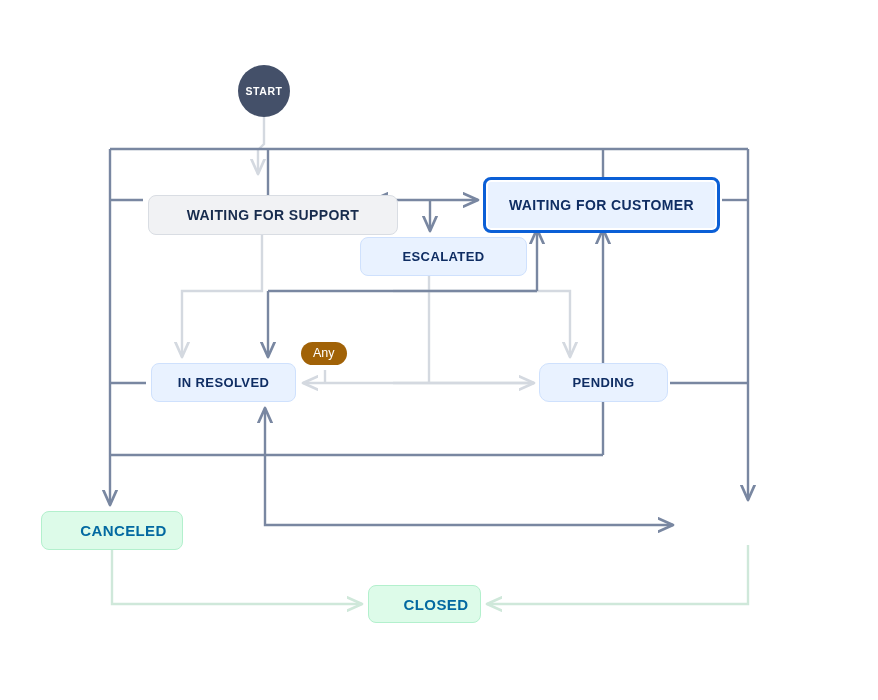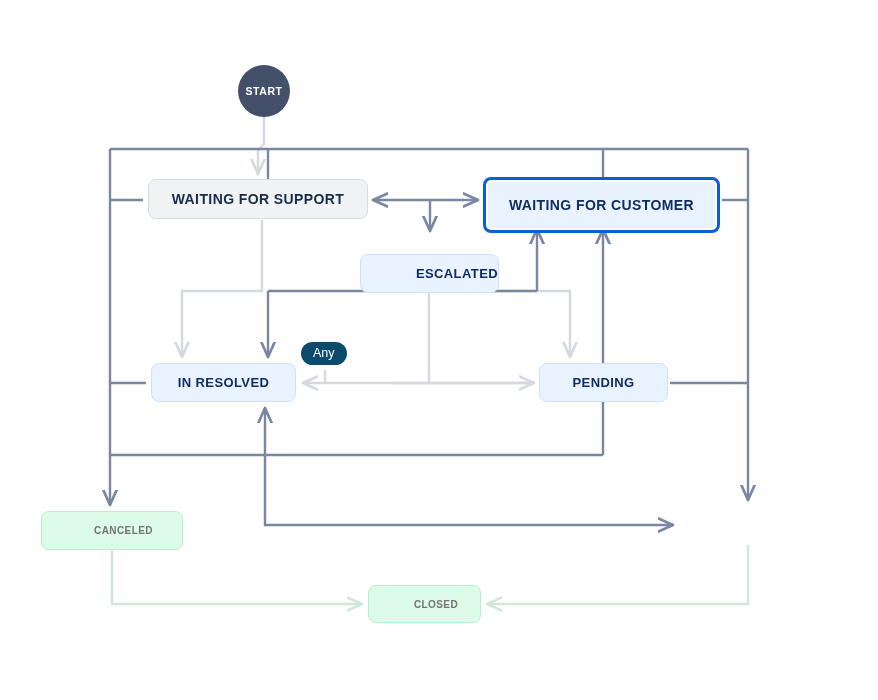--- a/index.html
+++ b/index.html
@@ -49,22 +49,22 @@
   }
   .n-blue {
     background: #e9f2ff;
     border: 1px solid #cfe1fd;
     color: #0f2d63;
     font-size: 13px;
   }
   .n-green {
     background: #ddfbe9;
     border: 1px solid #b3f0cd;
-    color: #737373;
-    font-size: 10px;
+    color: #0369a1;
+    font-size: 15px;
     padding-left: 23px;
   }
   .n-selected {
     background: #e9f2ff;
     border: 3px solid #0b5fd6;
     box-shadow: 0 0 0 2px #ffffff inset;
     color: #0f2d63;
     font-size: 14px;
   }
   
@@ -79,21 +79,21 @@
     align-items: center;
     justify-content: center;
     font-size: 10.5px;
     font-weight: bold;
     letter-spacing: 0.6px;
     z-index: 6;
   }
   
   .any-pill {
     position: absolute;
-    background: #0c4a6e;
+    background: #a16207;
     color: #ffffff;
     border-radius: 14px;
     padding: 5px 12px;
     font-size: 12.5px;
     font-weight: normal;
     z-index: 7;
     line-height: 1;
   }
 </style>
 </head>
@@ -170,37 +170,37 @@
 
       <path d="M 265,455 L 265,525 L 673,525" stroke="#7987a1" stroke-width="2.4" marker-end="url(#ah-strong)"></path>
 
     </g>
   </svg>
 
   <div class="start-node" style="left:238px; top:65px;">
     <span>START</span>
   </div>
 
-  <div class="node n-gray" style="left:148px; top:179px; width:220px; height:40px;">
+  <div class="node n-gray" style="left:148px; top:195px; width:250px; height:40px;">
     <span class="node-label">WAITING FOR SUPPORT</span>
   </div>
 
   <div class="node n-selected" style="left:483px; top:177px; width:237px; height:56px;">
     <span class="node-label">WAITING FOR CUSTOMER</span>
   </div>
 
-  <div class="node n-blue" style="left:360px; top:254px; width:139px; height:39px;justify-content:flex-end;">
+  <div class="node n-blue" style="left:360px; top:237px; width:167px; height:39px;">
     <span class="node-label">ESCALATED</span>
   </div>
 
   <div class="node n-blue" style="left:151px; top:363px; width:145px; height:39px;">
     <span class="node-label">IN RESOLVED</span>
   </div>
 
-  <div class="node n-blue" style="left:539px; top:363px; width:129px; height:39px;">
+  <div class="node n-blue" style="left:539px; top:363px; width:129px; height:39px;border-radius:10px;">
     <span class="node-label">PENDING</span>
   </div>
 
   <div class="node n-green" style="left:41px; top:511px; width:142px; height:39px;">
     <span class="node-label">CANCELED</span>
   </div>
 
 
   <div class="node n-green" style="left:368px; top:585px; width:113px; height:38px;">
     <span class="node-label">CLOSED</span>

